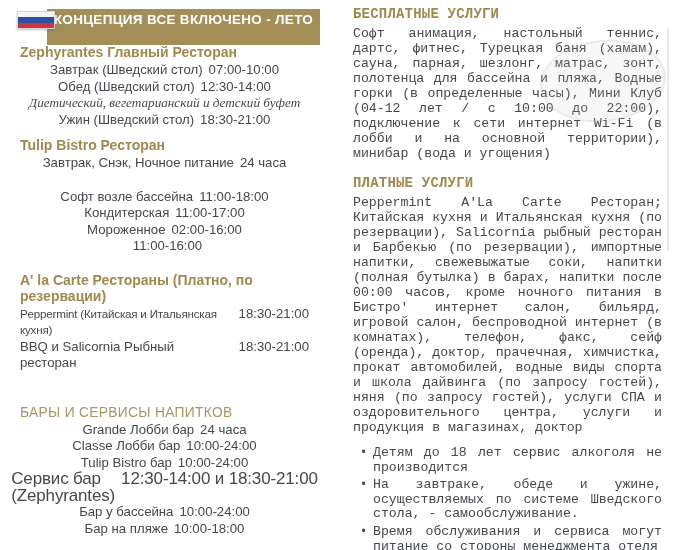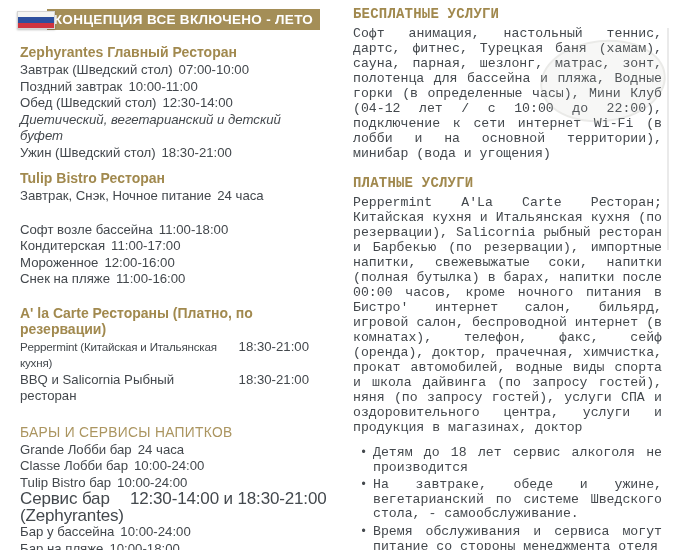--- a/index.html
+++ b/index.html
@@ -12,42 +12,42 @@
     color:#43484d;
   }
 
   
   .left-col  { position:absolute; left:20px;  top:8px; width:289px; }
   .right-col { position:absolute; left:353px; top:6px; width:309px;font-family:Liberation Mono, monospace; }
 
   
   .banner-row { position:relative; height:23px; margin-bottom:13px; }
   .banner {
-    position:absolute; left:27px; right:-11px; top:1px; height:21px;
+    position:absolute; left:27px; right:-11px; top:1px; height:36px;
     background:#a48e57; color:#ffffff;
     font-weight:bold; font-size:13.5px; line-height:21px;
     text-align:center; letter-spacing:.3px; white-space:nowrap;
   }
   .flag {
     position:absolute; left:-3px; top:3px; width:38px; height:18px; z-index:2;
     display:flex; flex-direction:column;
     border:1px solid #d4d4d4; box-shadow:0 1px 2px rgba(0,0,0,.25);
     background:#fff;
   }
   .f-w { flex:1; background:#f4f4f2; }
   .f-b { flex:1; background:#2d4f9e; }
   .f-r { flex:1; background:#cf3340; }
 
   
   .sec-title { color:#a1894e; font-weight:bold; font-size:14px; margin:0 0 3px; letter-spacing:.2px; }
   .grp-head  { color:#a1894e; font-weight:bold; font-size:14px; margin:0 0 2px; }
-  .bars-title{ color:#ab9560; font-size:13.8px; margin:3px 0 2px; letter-spacing:.3px; }
-  .row { display:flex; justify-content:flex-start; align-items:baseline; font-size:13.2px; line-height:16.5px; }
+  .bars-title{ color:#ab9560; font-size:13.8px; margin:16px 0 2px; letter-spacing:.3px; }
+  .row { display:flex; justify-content:center; align-items:baseline; font-size:13.2px; line-height:16.5px; }
   .row .time { white-space:nowrap; margin-left:6px; }
-  .it  { font-style:italic; }
+  .it  { font-style:italic;font-family:Liberation Serif, serif; }
   .sm-lbl { font-size:11.6px; letter-spacing:-.2px; }
   .cnd .lbl, .cnd .time { font-size:17px; letter-spacing:-.15px; }
   .gap-s { height:9px; } .gap-l { height:17px; }
 
   
   .r-title { color:#a1894e; font-weight:bold; font-size:14px; margin:0 0 4px; letter-spacing:.2px; }
   .para { font-size:13.2px; line-height:15px; text-align:justify; }
   .sec2 { margin-top:14px; }
   .notes { margin-top:11px; }
   .note { display:flex; font-size:13.2px; line-height:14.6px; margin-bottom:3px; }
@@ -83,24 +83,20 @@
   </div>
 
 
   <div>
     <div class="grp-head">Zephyrantes Главный Ресторан</div>
     <div class="row">
       <span class="lbl">Завтрак (Шведский стол)</span>
       <span class="time">07:00-10:00</span>
     </div>
     <div class="row">
-      <span class="lbl">Поздний завтрак</span>
-      <span class="time">10:00-11:00</span>
-    </div>
-    <div class="row">
       <span class="lbl">Обед (Шведский стол)</span>
       <span class="time">12:30-14:00</span>
     </div>
     <div class="row">
       <span class="lbl it">Диетический, вегетарианский и детский буфет</span>
     </div>
     <div class="row">
       <span class="lbl">Ужин (Шведский стол)</span>
       <span class="time">18:30-21:00</span>
     </div>
@@ -122,24 +118,23 @@
     <div class="row">
       <span class="lbl">Софт возле бассейна</span>
       <span class="time">11:00-18:00</span>
     </div>
     <div class="row">
       <span class="lbl">Кондитерская</span>
       <span class="time">11:00-17:00</span>
     </div>
     <div class="row">
       <span class="lbl">Мороженное</span>
-      <span class="time">12:00-16:00</span>
-    </div>
-    <div class="row">
-      <span class="lbl">Снек на пляже</span>
+      <span class="time">02:00-16:00</span>
+    </div>
+    <div class="row">
       <span class="time">11:00-16:00</span>
     </div>
   </div>
 
   <div class="gap-l"></div>
 
   <div>
     <div class="grp-head">A' la Carte Рестораны (Платно, по резервации)</div>
     <div class="row">
       <span class="lbl sm-lbl">Peppermint (Китайская и Итальянская кухня)</span>
@@ -196,21 +191,21 @@
     <div class="para">Peppermint A'La Carte Ресторан; Китайская кухня и Итальянская кухня (по резервации), Salicornia рыбный ресторан и Барбекью (по резервации), импортные напитки, свежевыжатые соки, напитки (полная бутылка) в барах, напитки после 00:00 часов, кроме ночного питания в Бистро' интернет салон, бильярд, игровой салон, беспроводной интернет (в комнатах), телефон, факс, сейф (оренда), доктор, прачечная, химчистка, прокат автомобилей, водные виды спорта и школа дайвинга (по запросу гостей), няня (по запросу гостей), услуги СПА и оздоровительного центра, услуги и продукция в магазинах, доктор</div>
   </div>
 
   <div class="notes">
     <div class="note">
       <span class="bullet">•</span>
       <span class="ntext">Детям до 18 лет сервис алкоголя не производится</span>
     </div>
     <div class="note">
       <span class="bullet">•</span>
-      <span class="ntext">На завтраке, обеде и ужине, вегетарианский по системе Шведского стола, - самообслуживание.</span>
+      <span class="ntext">На завтраке, обеде и ужине, осуществляемых по системе Шведского стола, - самообслуживание.</span>
     </div>
     <div class="note">
       <span class="bullet">•</span>
       <span class="ntext">Время обслуживания и сервиса могут питание со стороны менеджмента отеля</span>
     </div>
     <div class="note">
       <span class="bullet">•</span>
       <span class="ntext">Версис на открытом игровой может меняться в зависимости от погодных условий.</span>
     </div>
   </div>

